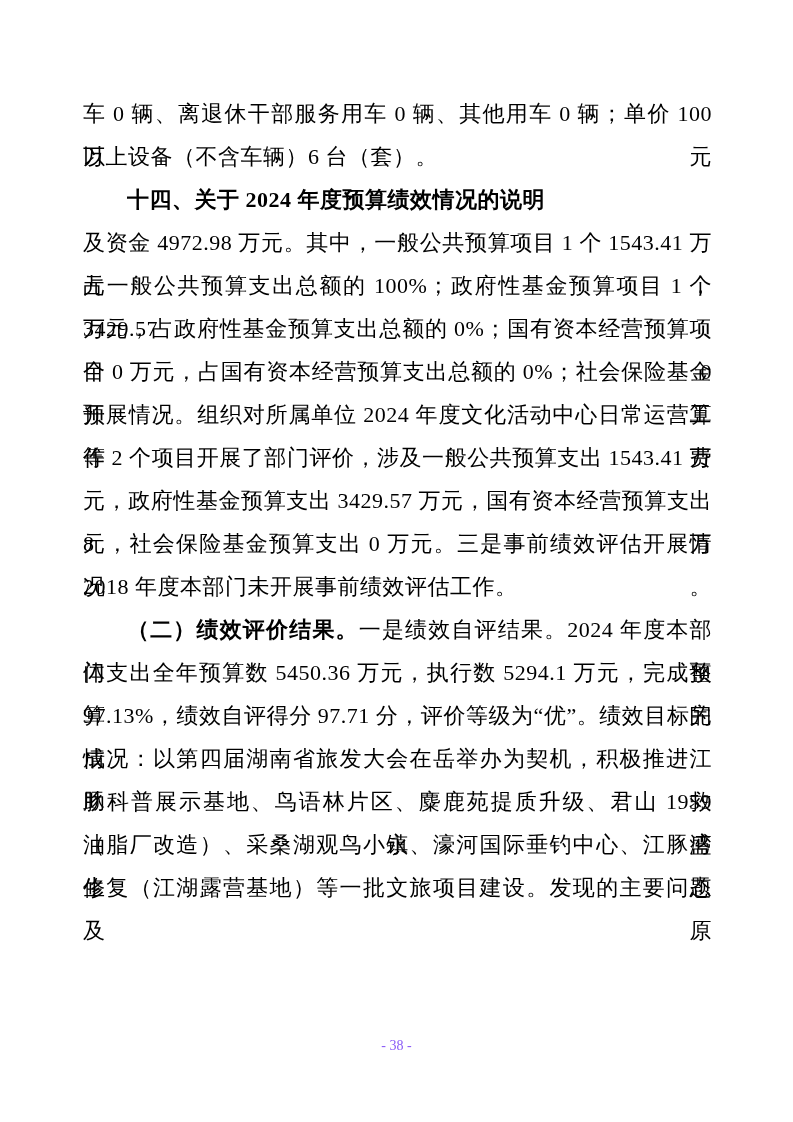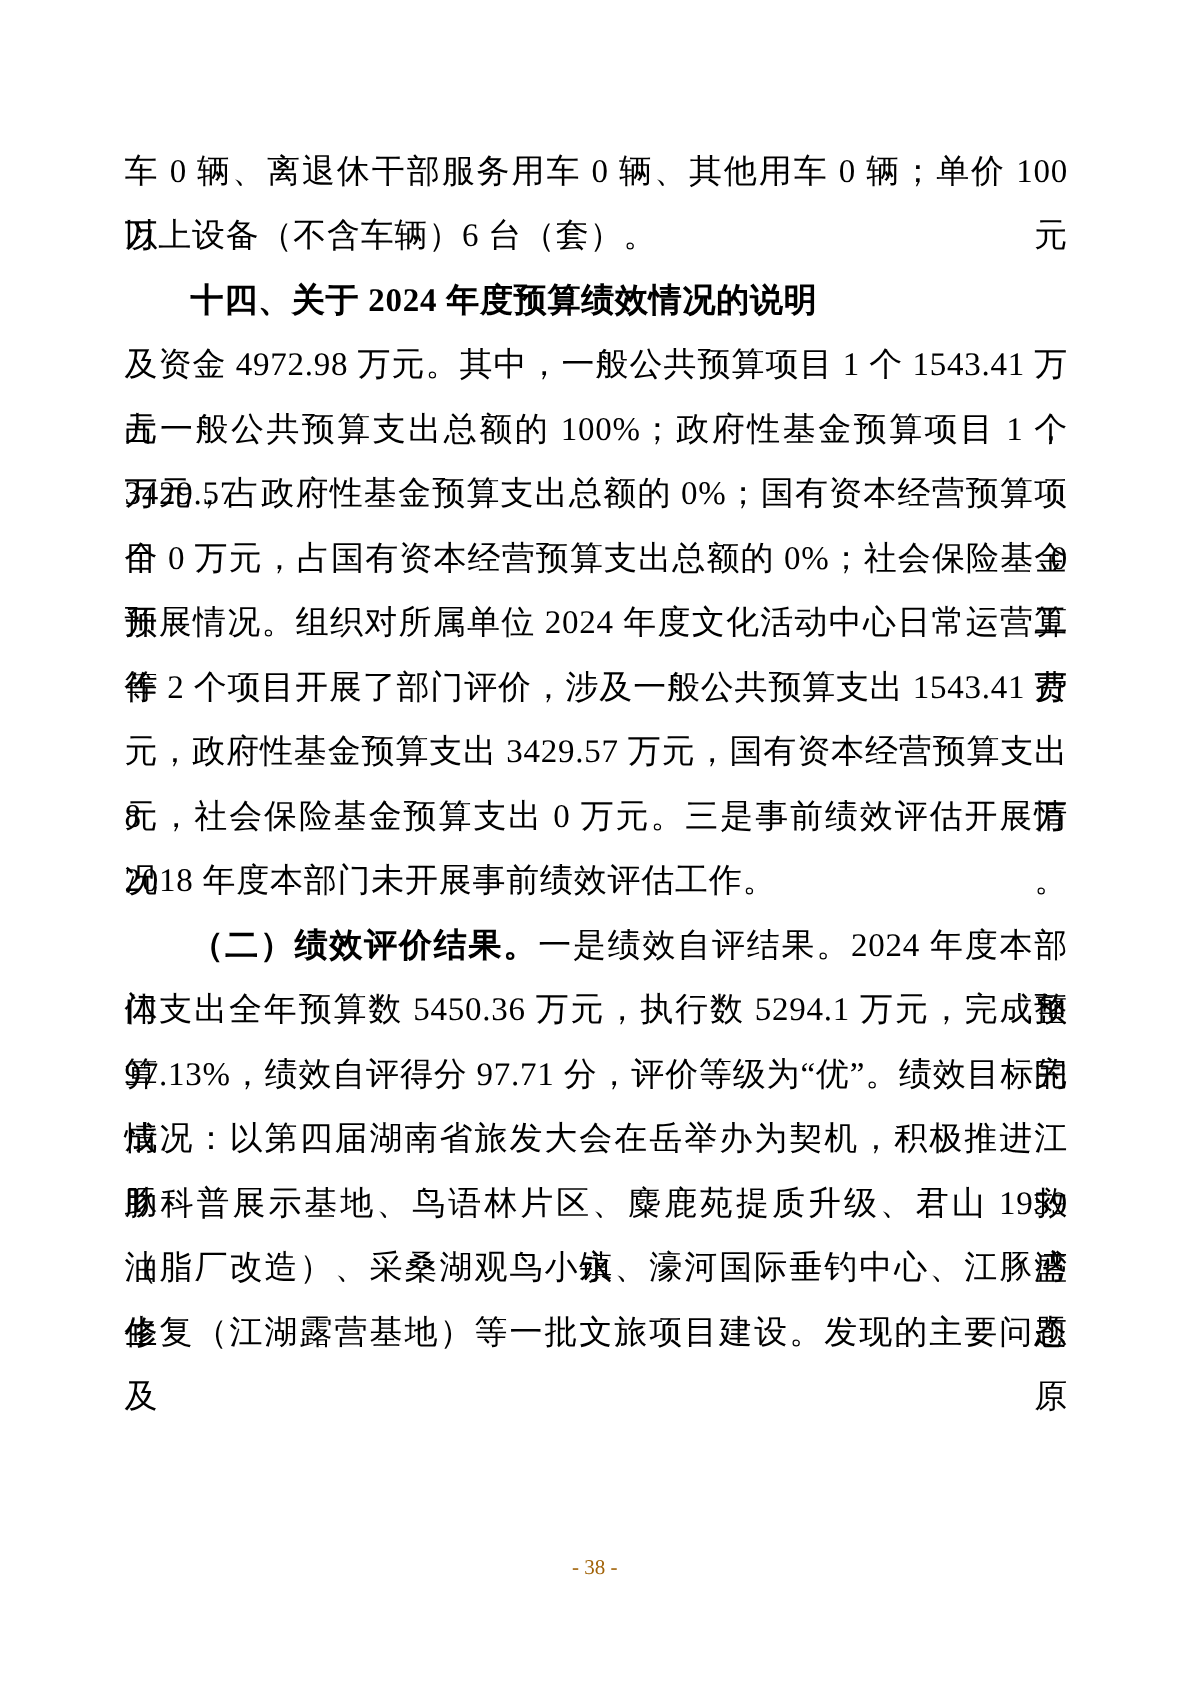--- a/index.html
+++ b/index.html
@@ -43,21 +43,21 @@
     font-weight: bold;
   }
   .page-footer {
     position: absolute;
     left: 0;
     top: 1036px;
     width: 100%;
     text-align: center;
     font-size: 14px;
     line-height: 20px;
-    color: #a16207;
+    color: #8b5cf6;
   }
 </style>
 </head>
 <body>
 
 <div class="page">
   <div class="text-block" id="text-block">
       <div class="line last-justify"><span class="seg-regular">车 0 辆、离退休干部服务用车 0 辆、其他用车 0 辆；单价 100 万元</span></div>
       <div class="line last-left"><span class="seg-regular">以上设备（不含车辆）6 台（套）。</span></div>
       <div class="line last-left indent"><span class="seg-bold">十四、关于 2024 年度预算绩效情况的说明</span></div>

